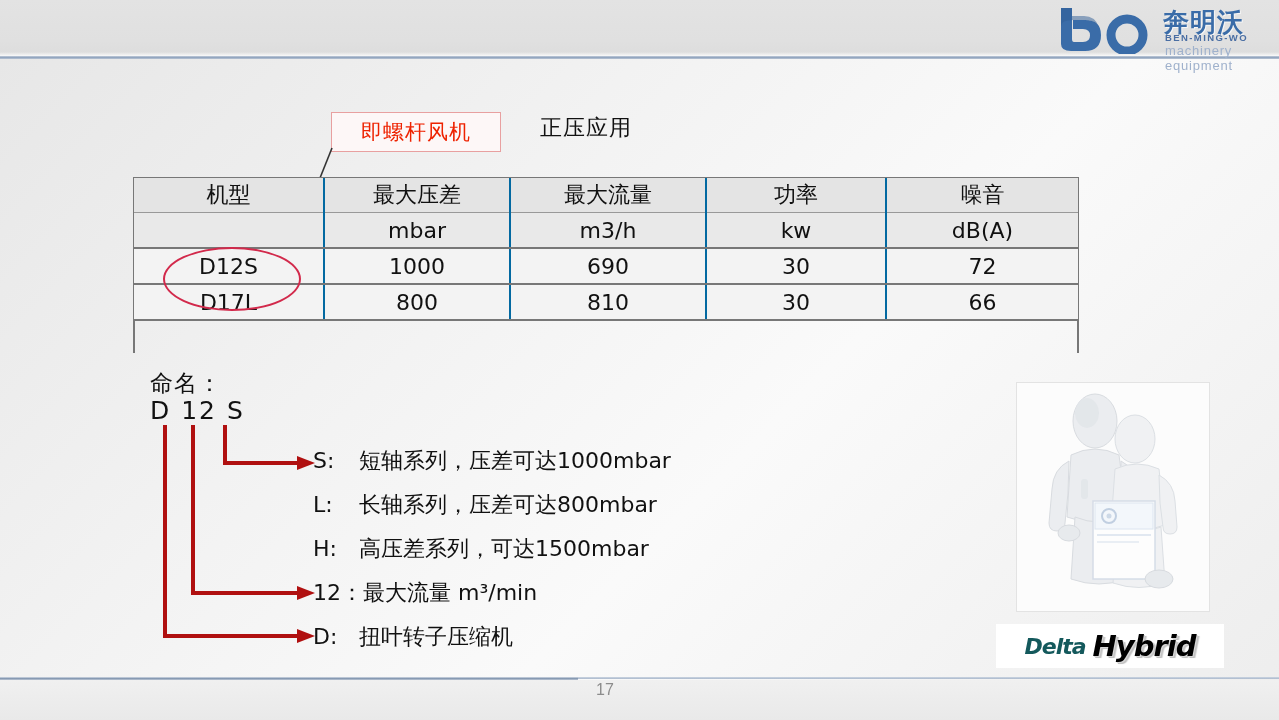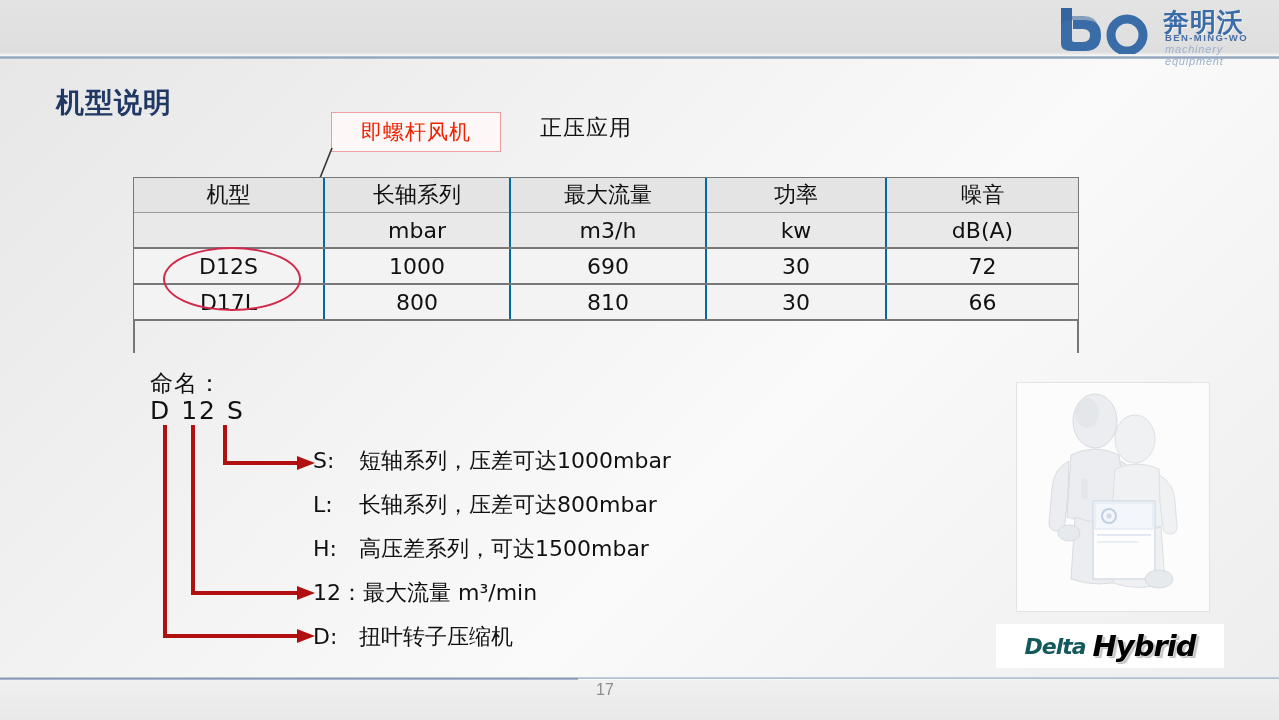--- a/index.html
+++ b/index.html
@@ -33,21 +33,21 @@
     font-family:"DejaVu Sans","Liberation Sans",sans-serif;
     font-weight:bold;font-size:26px;color:#3a6ca8;letter-spacing:1px;
     text-shadow:1px 1px 0 rgba(255,255,255,.7);
   }
   .logo-en{
     position:absolute;left:110px;top:28px;
     font-size:9.5px;font-weight:bold;color:#4a6ea3;letter-spacing:1.4px;
   }
   .logo-sub{
     position:absolute;left:110px;top:39px;
-    font-size:11px;color:#9fb1cc;letter-spacing:.8px;font-style:italic;
+    font-size:13px;color:#9fb1cc;letter-spacing:.8px;
   }
 
   
   .page-title{
     position:absolute;left:56px;top:84px;
     font-family:"DejaVu Sans","Liberation Sans",sans-serif;
     font-size:28px;font-weight:bold;color:#1f3864;letter-spacing:1px;
   }
 
   
@@ -186,21 +186,20 @@
     <svg width="210" height="50" viewBox="0 0 210 50">
       <path d="M6 4 L6 40 Q6 47 16 47 L30 47 Q46 47 46 31 Q46 16 30 16 L18 16 L18 25 L28 25 Q35 25 35 31.5 Q35 38 28 38 L19 38 Q17 38 17 35 L17 4 Z" fill="#3a6ca8"></path>
       <circle cx="72" cy="31" r="16" fill="none" stroke="#3a6ca8" stroke-width="9"></circle>
       <path d="M6 4 L6 22 Q6 16 18 16 L30 16 Q40 16 44 23 Q40 12 29 12 L17 12 L17 4 Z" fill="#2f5e96" opacity=".5"></path>
     </svg>
     <div class="logo-cn">奔明沃</div>
     <div class="logo-en">BEN-MING-WO</div>
     <div class="logo-sub">machinery equipment</div>
   </div>
 
-  <div class="page-title">机型说明</div>
 
   <div class="callout">
     <span>即螺杆风机</span>
   </div>
   <svg class="callout-arrow" viewBox="0 0 80 130">
     <line x1="62" y1="18" x2="22" y2="118" stroke="#333" stroke-width="1.6"></line>
     <polygon points="22,118 31,107 27,119 31,120" fill="#333"></polygon>
   </svg>
 
   <div class="pos-app">正压应用</div>
@@ -212,21 +211,21 @@
     <colgroup>
       <col class="c0">
         <col class="c1">
         <col class="c2">
         <col class="c3">
         <col class="c4">
     </colgroup>
     <tbody>
       <tr class="head">
         <td>机型</td>
-        <td>长轴系列</td>
+        <td>最大压差</td>
         <td>最大流量</td>
         <td>功率</td>
         <td>噪音</td>
       </tr>
       <tr class="units">
         <td></td>
         <td>mbar</td>
         <td>m3/h</td>
         <td>kw</td>
         <td>dB(A)</td>

